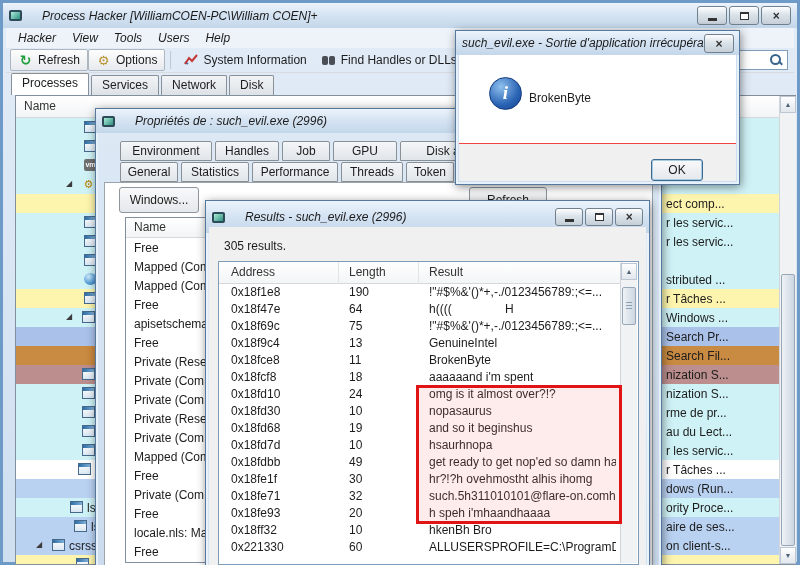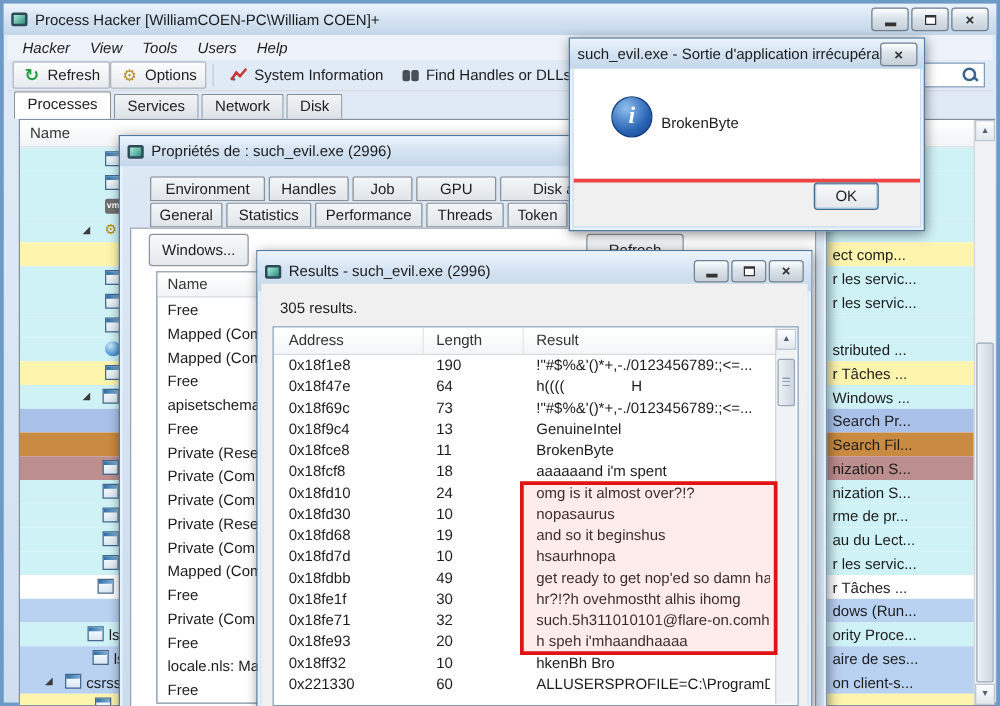--- a/index.html
+++ b/index.html
@@ -1,22 +1,22 @@
 <!DOCTYPE html>
 <html><head>
 <meta charset="utf-8">
 <style>
   html,body{margin:0;padding:0;background:#9aa7b5;}
   *{box-sizing:border-box;}
   #canvas{position:relative;width:800px;height:565px;overflow:hidden;background:#cfe0ef;
     font-family:"Liberation Sans","DejaVu Sans",sans-serif;font-size:12px;color:#1c1c1c;}
   .win{position:absolute;}
   .glass{border:1px solid #55789c;box-shadow:1px 2px 9px rgba(0,0,0,.45), inset 0 0 0 2px rgba(235,244,252,.85);}
-  .titlebar{position:absolute;left:0;top:0;right:0;display:flex;align-items:center;gap:6px;padding:0 6px;
-    background:linear-gradient(#ecf4fc,#d6e4f3 45%,#c3d7ea);color:#1b1b1b;}
+  .titlebar{position:absolute;left:0;top:0;right:0;display:flex;align-items:center;gap:20px;padding:0 6px;
+    background:linear-gradient(#ecf4fc,#d6e4f3 45%,#c3d7ea);color:#1b1b1b;font-style:italic;}
   .appicon{width:13px;height:11px;background:#2c4a58;border-radius:2px;position:relative;flex:0 0 auto;}
   .appicon::before{content:"";position:absolute;left:2px;top:2px;right:2px;bottom:2px;
     background:linear-gradient(135deg,#a9ecd9,#2f8f7f);}
   .wbtns{margin-left:auto;display:flex;gap:2px;}
   .wbtn{width:30px;height:19px;border:1px solid #70808f;border-radius:3px;display:flex;align-items:center;
     justify-content:center;background:linear-gradient(#fefefe,#dbe3ea 45%,#c6cfd8);}
   .wbtn.small{width:28px;height:18px;}
   .gly-min{width:9px;height:3px;background:#333;margin-top:7px;}
   .gly-max{width:9px;height:8px;border:1px solid #333;border-top:2px solid #333;background:#fff;}
   .gly-close{font-weight:bold;font-size:12px;line-height:1;color:#333;}
@@ -110,21 +110,21 @@
   #red-box{position:absolute;left:197px;top:123px;width:206px;height:139px;border:3px solid #e01414;
     background:rgba(245,110,110,.14);pointer-events:none;z-index:5;}
   #res-vscroll{position:absolute;right:1px;top:1px;bottom:1px;width:17px;background:#f0f2f4;
     border-left:1px solid #d0d6dc;}
   
   #message-box{left:455px;top:30px;width:285px;height:155px;background:#ccdeef;z-index:4;}
   #mb-titlebar{height:24px;}
   #mb-close{position:absolute;right:5px;top:3px;width:30px;height:19px;}
   #mb-body{position:absolute;left:3px;right:3px;top:24px;height:88px;background:#fff;}
   #mb-footer{position:absolute;left:3px;right:3px;top:112px;bottom:3px;background:#f0f0f0;
-    border-top:3px solid #ef4444;display:flex;align-items:flex-start;justify-content:flex-end;padding-right:33px;}
+    border-top:1px solid #ef4444;display:flex;align-items:flex-end;justify-content:flex-end;padding-right:33px;}
   #mb-ok{width:52px;height:22px;border:1px solid #3c6a90;box-shadow:0 0 0 1px #a9cbe2 inset;}
   .info-icon{position:absolute;left:30px;top:22px;width:33px;height:33px;border-radius:50%;
     background:radial-gradient(circle at 35% 28%,#8fc0ee,#2a64b4 60%,#16418c);border:1px solid #123a7e;}
   .info-icon::after{content:"i";position:absolute;left:0;right:0;top:4px;text-align:center;color:#fff;
     font:italic bold 19px "Liberation Serif","DejaVu Serif",serif;}
   #mb-text{position:absolute;left:70px;top:36px;}
 </style>
 </head>
 <body>
 
@@ -400,21 +400,21 @@
               <div class="rl">190</div>
               <div class="rr">!"#$%&amp;'()*+,-./0123456789:;&lt;=...</div>
             </div>
             <div class="rrow" style="top: 39px;">
               <div class="ra">0x18f47e</div>
               <div class="rl">64</div>
               <div class="rr">h((((                H</div>
             </div>
             <div class="rrow" style="top: 56px;">
               <div class="ra">0x18f69c</div>
-              <div class="rl">73</div>
+              <div class="rl">75</div>
               <div class="rr">!"#$%&amp;'()*+,-./0123456789:;&lt;=...</div>
             </div>
             <div class="rrow" style="top: 73px;">
               <div class="ra">0x18f9c4</div>
               <div class="rl">13</div>
               <div class="rr">GenuineIntel</div>
             </div>
             <div class="rrow" style="top: 90px;">
               <div class="ra">0x18fce8</div>
               <div class="rl">11</div>

